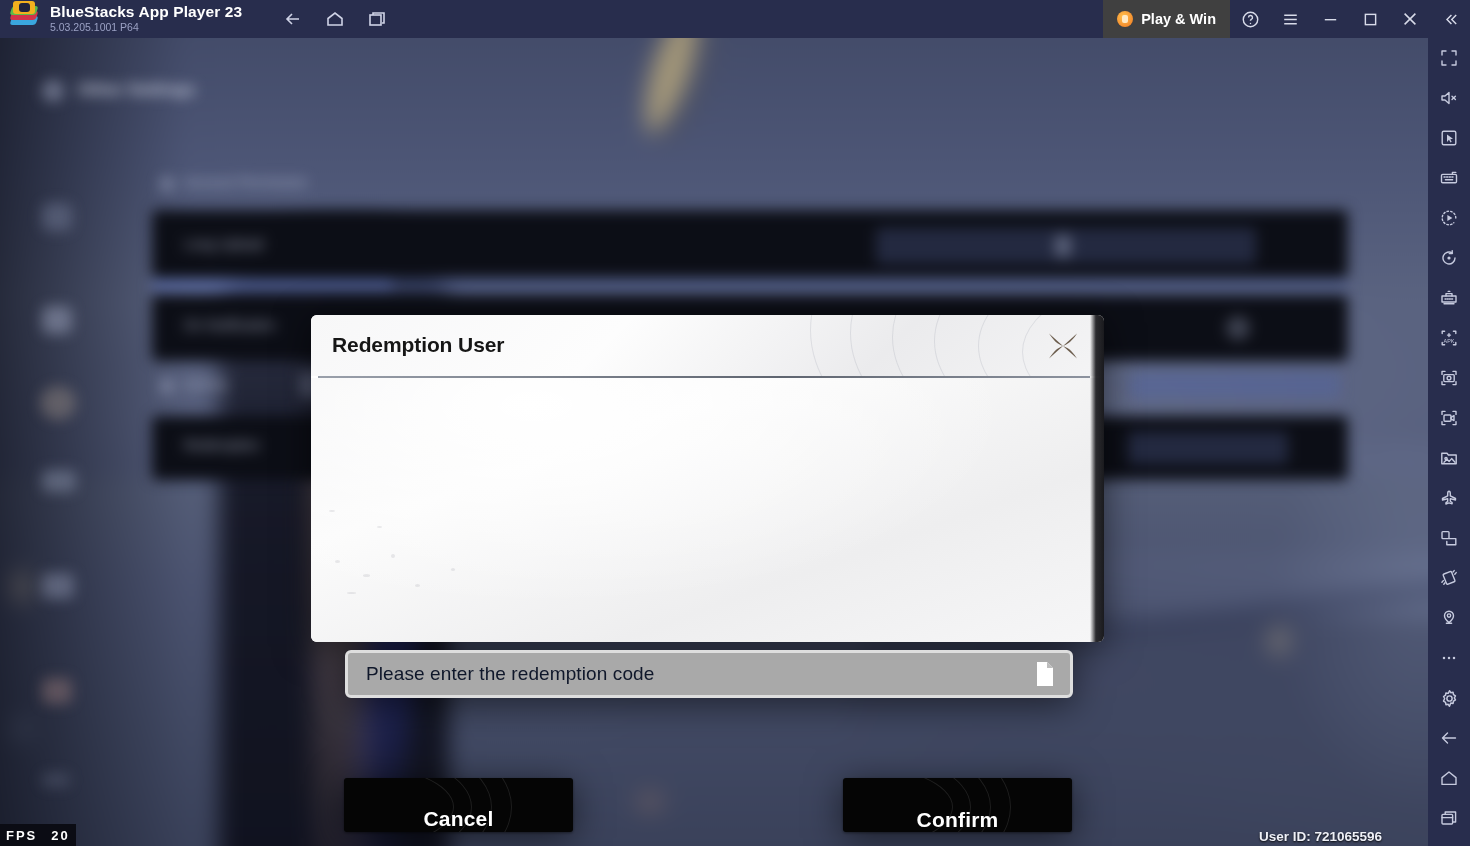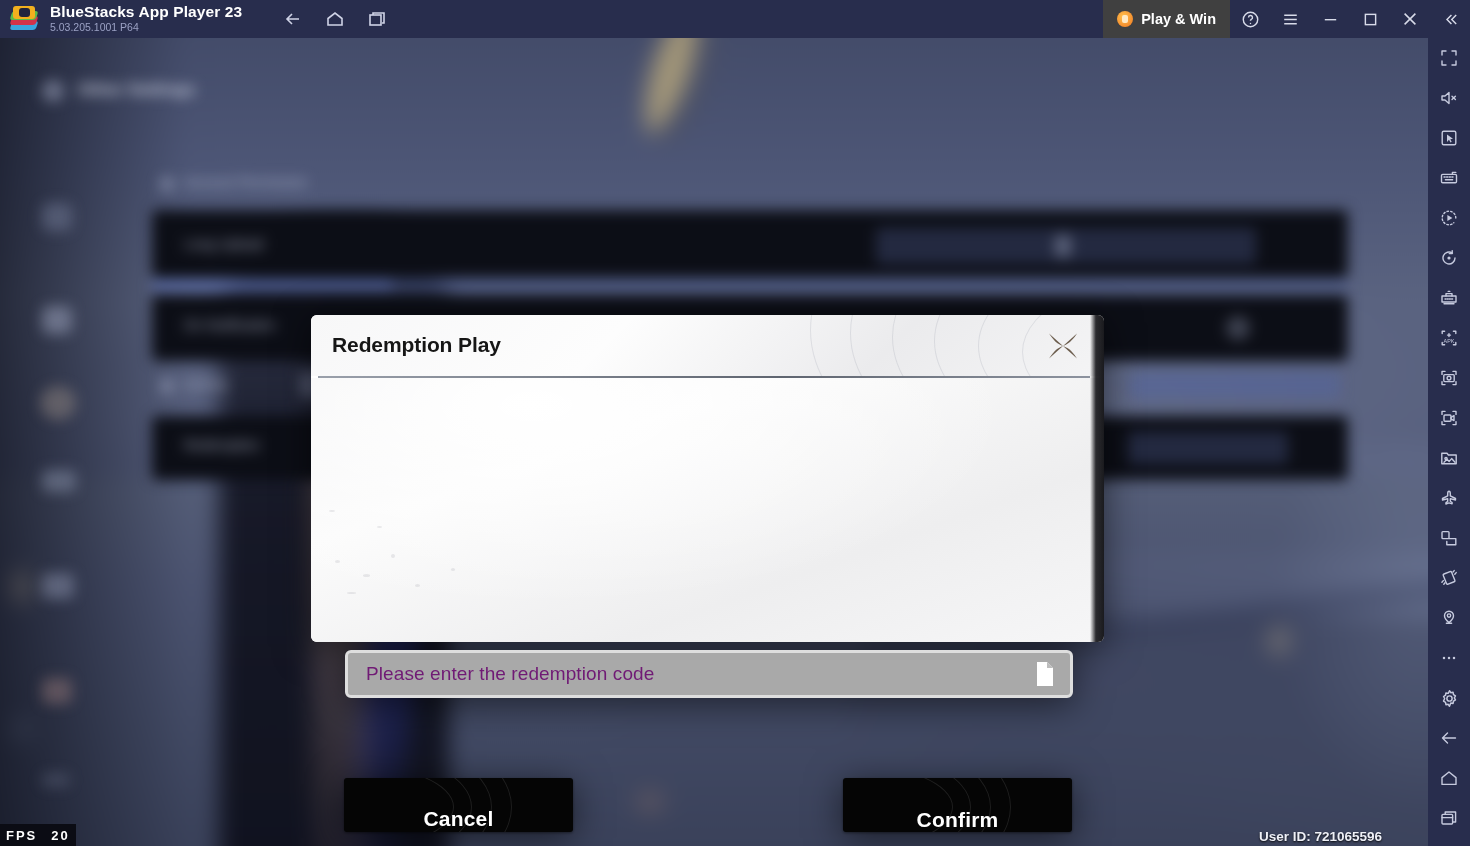--- a/index.html
+++ b/index.html
@@ -7,21 +7,21 @@
     width: 1470px; height: 846px;
     overflow: hidden;
     background: #1c2038;
     font-family: "Liberation Sans", sans-serif;
   }
 
   
   #titlebar {
     position: absolute; left: 0; top: 0; width: 1470px; height: 38px;
     background: #282d4d;
-    display: flex; align-items: center;
+    display: flex; 
     z-index: 50;
   }
   #bs-logo {
     width: 28px; height: 28px; margin-left: 10px; margin-right: 12px;
     position: relative; flex: 0 0 auto;
   }
   #bs-logo i { position: absolute; display: block; border-radius: 3px; }
   .lg1 { width: 26px; height: 9px; left: 1px; top: 16px; background: #3aa6de; transform: skewX(-18deg); }
   .lg2 { width: 26px; height: 9px; left: 1px; top: 11px; background: #d2334a; transform: skewX(-18deg); }
   .lg3 { width: 26px; height: 9px; left: 1px; top: 6px; background: #5cbb4a; transform: skewX(-18deg); }
@@ -203,21 +203,21 @@
   #code-input {
     position: absolute; left: 34px; top: 335px; width: 728px; height: 48px;
     background: #a9a9a9;
     border: 3px solid #dedede;
     border-radius: 6px;
     display: flex; align-items: center;
     z-index: 34;
     cursor: text;
   }
   #code-placeholder {
-    margin-left: 18px; color: #701a75; font-size: 19px; letter-spacing: .1px;
+    margin-left: 18px; color: #0f172a; font-size: 19px; letter-spacing: .1px;
   }
   #paste-icon {
     position: absolute; right: 14px; top: 50%; transform: translateY(-50%);
     width: 22px; height: 26px; cursor: pointer;
   }
   .dlg-btn {
     position: absolute; top: 463px; width: 229px; height: 54px;
     background: #050505;
     border-radius: 3px;
     overflow: hidden;
@@ -407,21 +407,21 @@
 
     <div id="dlg-header">
       <div class="arc" style="right:-270px; top:-150px; width:560px; height:330px;"></div>
       <div class="arc" style="right:-270px; top:-132px; width:520px; height:300px;"></div>
       <div class="arc" style="right:-270px; top:-112px; width:478px; height:268px;"></div>
       <div class="arc" style="right:-270px; top:-92px;  width:436px; height:236px;"></div>
       <div class="arc" style="right:-270px; top:-70px;  width:392px; height:202px;"></div>
       <div class="arc" style="right:-270px; top:-46px;  width:348px; height:166px;"></div>
     </div>
 
-    <div id="dlg-title">Redemption Play</div>
+    <div id="dlg-title">Redemption User</div>
 
     <div id="dlg-close">
       <svg width="38" height="38" viewBox="0 0 38 38">
         <path d="M19 19 5 6.5 C10 14, 13.6 17.2, 19 19 Z" fill="#6b5c4c"></path>
         <path d="M19 19 33 6.5 C28 14, 24.4 17.2, 19 19 Z" fill="#6b5c4c"></path>
         <path d="M19 19 5 31.5 C10 24, 13.6 20.8, 19 19 Z" fill="#6b5c4c"></path>
         <path d="M19 19 33 31.5 C28 24, 24.4 20.8, 19 19 Z" fill="#6b5c4c"></path>
       </svg>
     </div>
 

